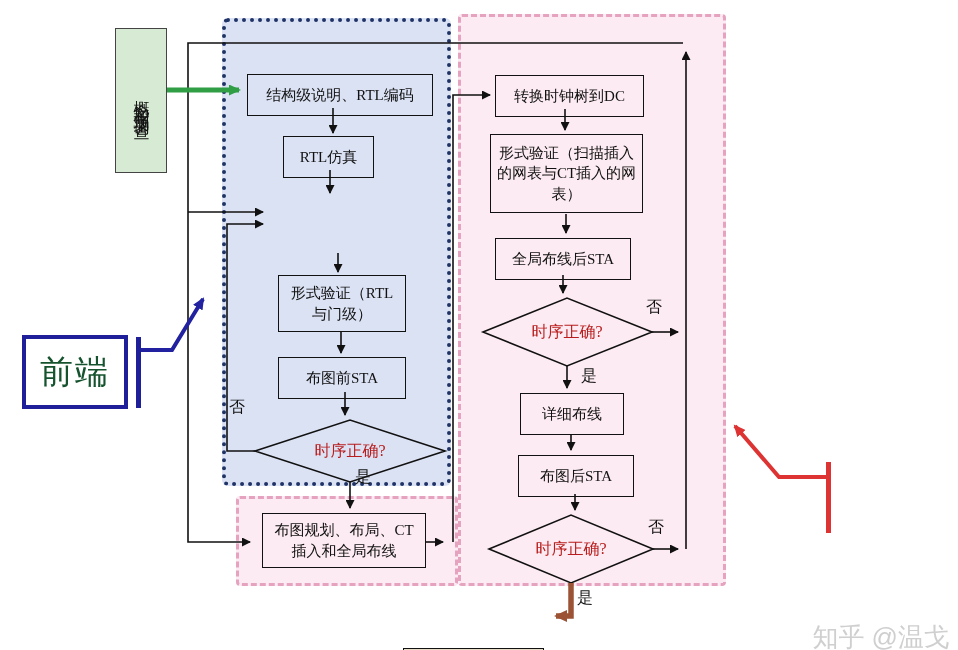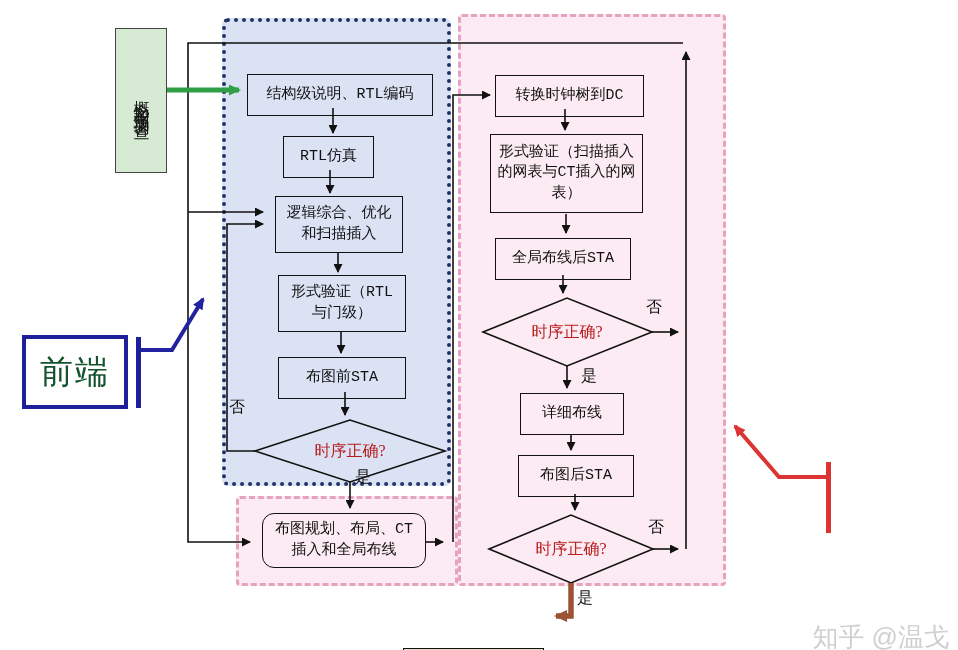--- a/index.html
+++ b/index.html
@@ -9,21 +9,21 @@
   #frontend-region{left:222px;top:18px;width:229px;height:468px;background:#dbe2f4;
 
         border:4px dotted #1f3366;border-radius:6px;}
   #backend-region-main{left:458px;top:14px;width:268px;height:572px;background:#fcebf2;
         border:3px dashed #e6a3c0;border-radius:4px;}
   #backend-region-ext{left:236px;top:496px;width:222px;height:90px;background:#fcebf2;
         border:3px dashed #e6a3c0;border-radius:4px;}
   svg.lines{position:absolute;left:0;top:0;width:958px;height:650px;pointer-events:none;}
   .node{position:absolute;box-sizing:border-box;border:1.6px solid #111;background:transparent;
         display:flex;align-items:center;justify-content:center;text-align:center;
-        font-size:15px;color:#111;line-height:1.35;padding:20px 5px;font-family:Liberation Mono, monospace;}
+        font-size:15px;color:#111;line-height:1.35;padding:20px 5px;}
   .dlabel{position:absolute;transform:translate(-50%,-50%);font-size:16px;color:#b91c1c;white-space:nowrap;}
   .branch{position:absolute;font-size:16px;color:#111;}
   #concept-box{position:absolute;left:115px;top:28px;width:52px;height:145px;box-sizing:border-box;
         background:#d7ead3;border:1.5px solid #444;display:flex;align-items:center;justify-content:center;
         writing-mode:vertical-lr;text-orientation:upright;font-size:16px;letter-spacing:4px;color:#111;}
   #order-box{background:#e7ddc7;}
   .callout-box{position:absolute;box-sizing:border-box;background:#fff;display:flex;
         align-items:center;justify-content:center;font-family:"Liberation Sans",sans-serif;
         font-size:33px;letter-spacing:2px;}
   #frontend-label-box{left:22px;top:335px;width:106px;height:74px;border:4px solid #1f1f99;color:#14532d;}
@@ -100,24 +100,23 @@
 
     <path d="M827,477 H779 L735,426" fill="none" stroke="#dd3333" stroke-width="4" marker-end="url(#mk-r)"></path>
 
     <path d="M571,583 V616 H556" fill="none" stroke="#9c5335" stroke-width="5.5" marker-end="url(#mk-br)"></path>
   </svg>
 
   <div id="concept-box">概念和市场调查</div>
 
   <div class="node" style="left:247px;top:74px;width:186px;height:34px;">结构级说明、RTL编码</div>
   <div class="node" style="left:283px;top:136px;width:91px;height:34px;">RTL仿真</div>
-  <div class="node" style="left:275px;top:196px;width:128px;height:57px;">逻辑综合、优化和扫描插入</div>
   <div class="node" style="left:278px;top:275px;width:128px;height:57px;">形式验证（RTL与门级）</div>
   <div class="node" style="left:278px;top:357px;width:128px;height:35px;">布图前STA</div>
-  <div class="node" style="left:262px;top:513px;width:164px;height:55px;border-radius:12px;">布图规划、布局、CT插入和全局布线</div>
+  <div class="node" style="left:262px;top:513px;width:164px;height:55px;">布图规划、布局、CT插入和全局布线</div>
 
   <div class="node" style="left:495px;top:75px;width:149px;height:34px;">转换时钟树到DC</div>
   <div class="node" style="left:490px;top:134px;width:153px;height:79px;">形式验证（扫描插入的网表与CT插入的网表）</div>
   <div class="node" style="left:495px;top:238px;width:136px;height:36px;">全局布线后STA</div>
   <div class="node" style="left:518px;top:455px;width:116px;height:38px;">布图后STA</div>
   <div class="node" style="left:520px;top:393px;width:104px;height:41px;">详细布线</div>
 
   <div class="node" id="order-box" style="left:403px;top:600px;width:141px;height:36px;margin-top:48px;">定案下单</div>
 
   <span class="dlabel" style="left:350px;top:451px;">时序正确?</span>

